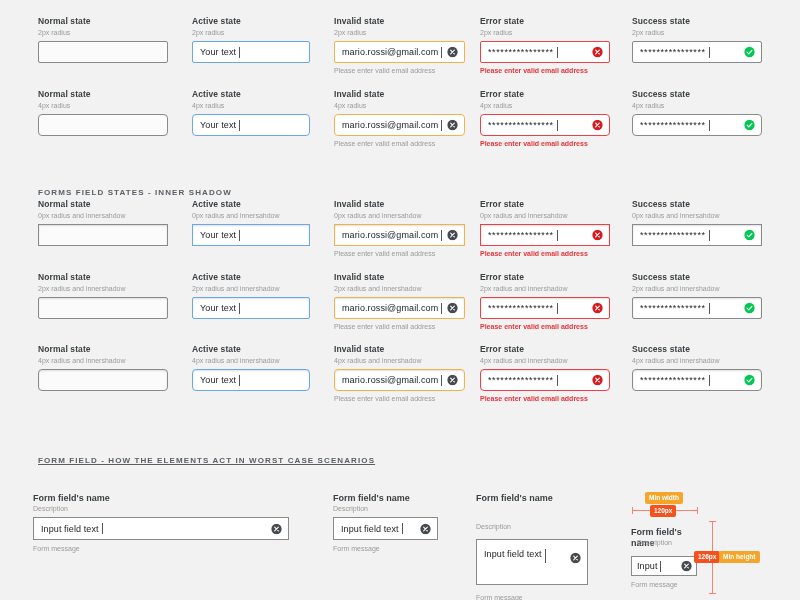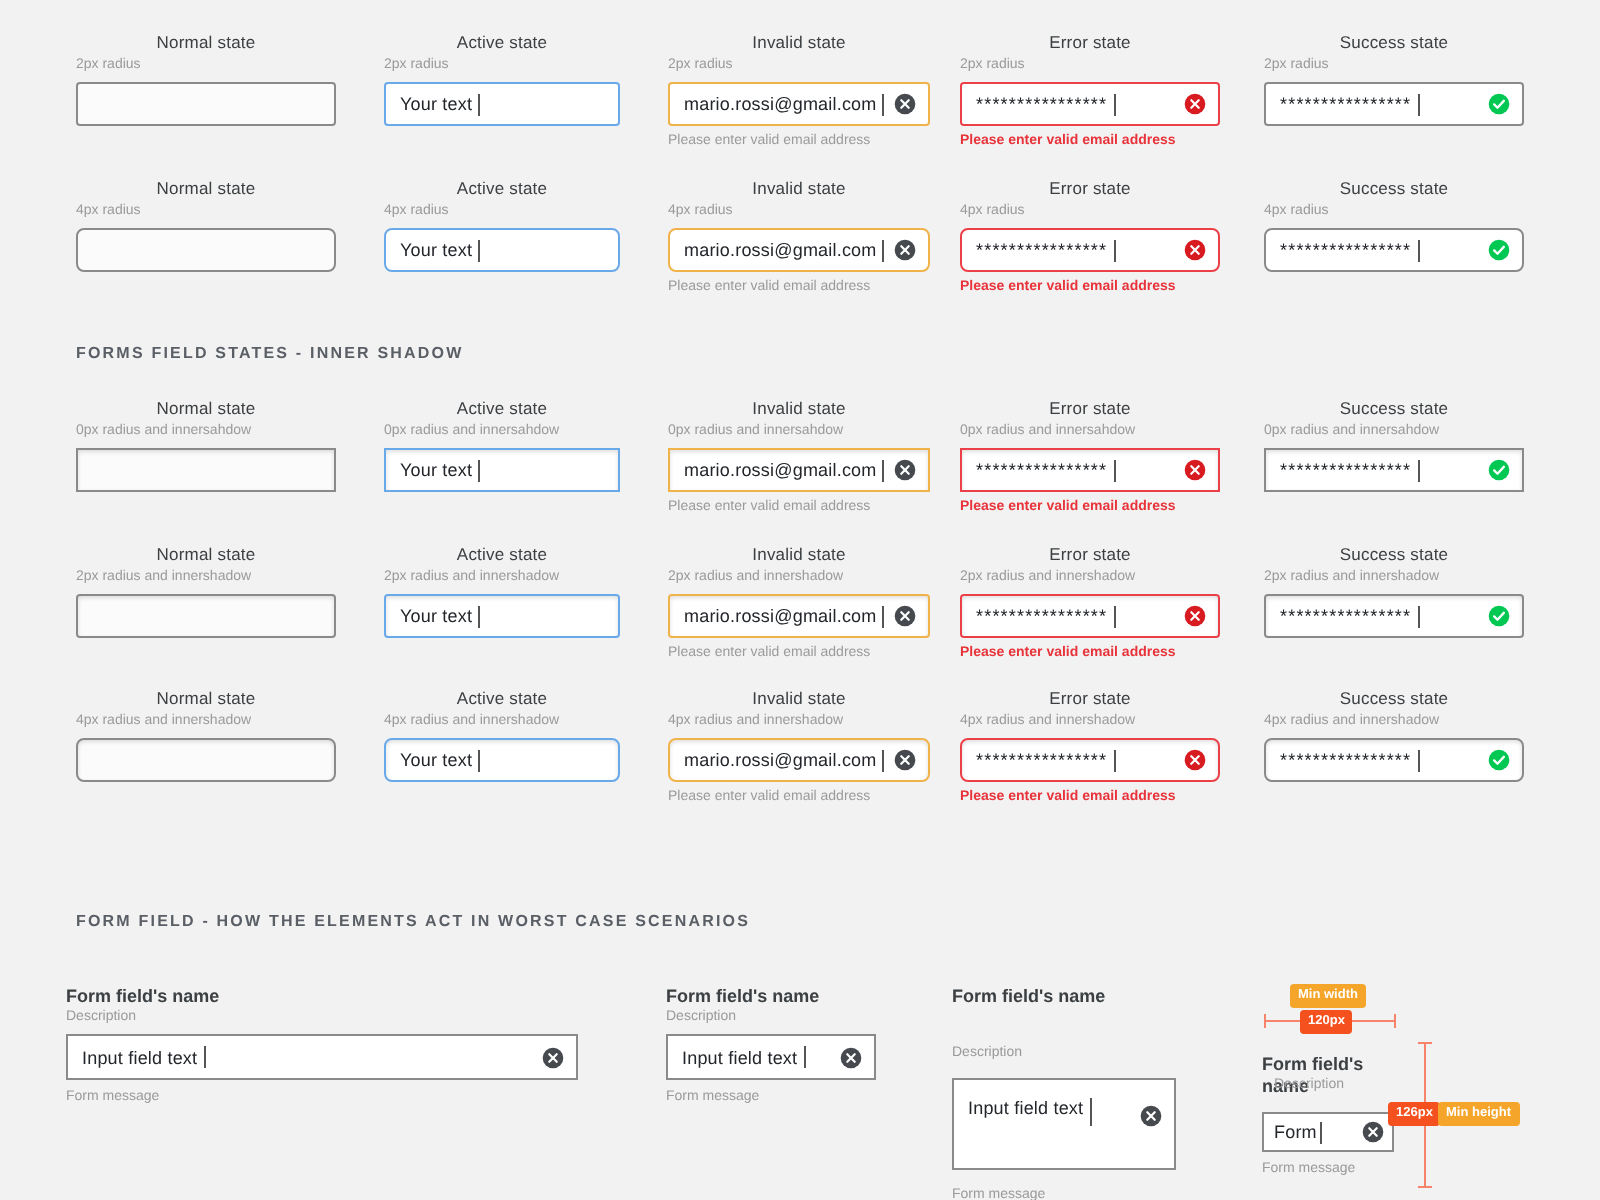--- a/index.html
+++ b/index.html
@@ -8,24 +8,23 @@
     width: 800px; height: 600px;
     background: #f2f2f2;
     font-family: "Liberation Sans", sans-serif;
     overflow: hidden;
     position: relative;
   }
 
   
   .field-block { position: absolute; }
   .field-label {
-    font-size: 8.5px; font-weight: normal; color: #3c4043;
+    font-size: 8.5px; font-weight: bold; color: #3c4043;
     letter-spacing: .1px; line-height: 11px; margin: 0 0 1px 0;
     white-space: nowrap;
-    text-align: center;
   }
   .field-sub {
     font-size: 7px; color: #9a9a9a; line-height: 9px;
     margin: 0 0 4px 0; white-space: nowrap;
   }
   .field-msg {
     font-size: 7px; color: #9a9a9a; line-height: 9px;
     margin-top: 3px; white-space: nowrap;
   }
   .field-msg.err { color: #e8333a; font-weight: bold; }
@@ -219,21 +218,21 @@
       <span class="caret"></span>
     <span class="trail-icon">
       <svg viewBox="0 0 16 16">
           <circle cx="8" cy="8" r="7.5" fill="#00c853"></circle>
           <path d="M4.5 8.3l2.4 2.4 4.6-5" stroke="#fff" stroke-width="1.7" fill="none" stroke-linecap="round" stroke-linejoin="round"></path>
         </svg>
     </span>
   </div>
 </div>
 
-<div class="section-head" style="left:38px; top:172px;text-align:center;">FORMS FIELD STATES - INNER SHADOW</div>
+<div class="section-head" style="left:38px; top:188px;text-align:center;">FORMS FIELD STATES - INNER SHADOW</div>
 
 <div class="field-block" style="left:38px; top:199px; width:130px;">
   <div class="field-label">Normal state</div>
   <div class="field-sub">0px radius and innersahdow</div>
   <div class="input-wrap normal r0 shadow">
     <span class="input-text"></span>
   </div>
 </div>
 <div class="field-block" style="left:192px; top:199px; width:118px;">
   <div class="field-label">Active state</div>
@@ -401,21 +400,21 @@
       <span class="caret"></span>
     <span class="trail-icon">
       <svg viewBox="0 0 16 16">
           <circle cx="8" cy="8" r="7.5" fill="#00c853"></circle>
           <path d="M4.5 8.3l2.4 2.4 4.6-5" stroke="#fff" stroke-width="1.7" fill="none" stroke-linecap="round" stroke-linejoin="round"></path>
         </svg>
     </span>
   </div>
 </div>
 
-<div class="section-head" style="left:38px; top:456px;">FORM FIELD - HOW THE ELEMENTS ACT IN WORST CASE SCENARIOS</div>
+<div class="section-head" style="left:38px; top:456px;text-decoration:underline;">FORM FIELD - HOW THE ELEMENTS ACT IN WORST CASE SCENARIOS</div>
 
 <div class="field-block" style="left:33px; top:493px; width:256px;">
   <div class="wc-title">Form field's name</div>
   <div class="wc-desc" style="margin-bottom:4px;">Description</div>
   <div class="input-wrap success r0" style="height:23px;">
     <span class="input-text">Input field text</span>
       <span class="caret"></span>
     <span class="trail-icon">
       <svg viewBox="0 0 16 16">
           <circle cx="8" cy="8" r="7.5" fill="#46494d"></circle>
@@ -455,21 +454,21 @@
         </svg>
     </span>
   </div>
   <div class="wc-msg" style="margin-top:8px;">Form message</div>
 </div>
 
 <div class="field-block overlap-wrap" style="left:631px; top:527px; width:74px;">
   <div class="wc-title" style="white-space:normal; width:52px;">Form field's name</div>
   <div class="overlap-desc" style="top:11px; left:6px;">Description</div>
   <div class="input-wrap success r0" style="height:20px; width:66px; margin-top:7px;">
-    <span class="input-text" style="padding-left:5px;">Form</span>
+    <span class="input-text" style="padding-left:5px;">Input</span>
       <span class="caret" style="margin-left:2px;"></span>
     <span class="trail-icon" style="right:4px;">
       <svg viewBox="0 0 16 16">
           <circle cx="8" cy="8" r="7.5" fill="#46494d"></circle>
           <path d="M5.3 5.3l5.4 5.4M10.7 5.3l-5.4 5.4" stroke="#fff" stroke-width="1.6" stroke-linecap="round"></path>
         </svg>
     </span>
   </div>
   <div class="wc-msg" style="margin-top:4px;">Form message</div>
 </div>

